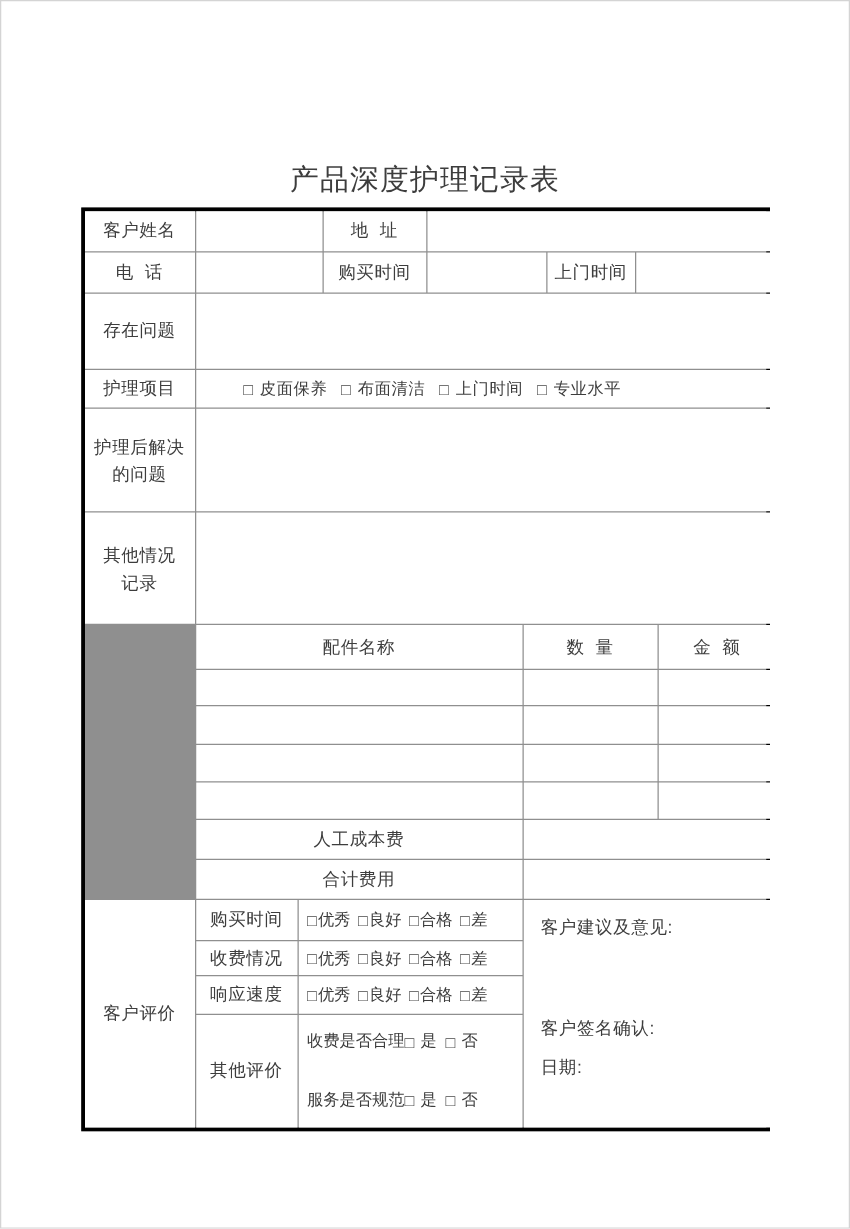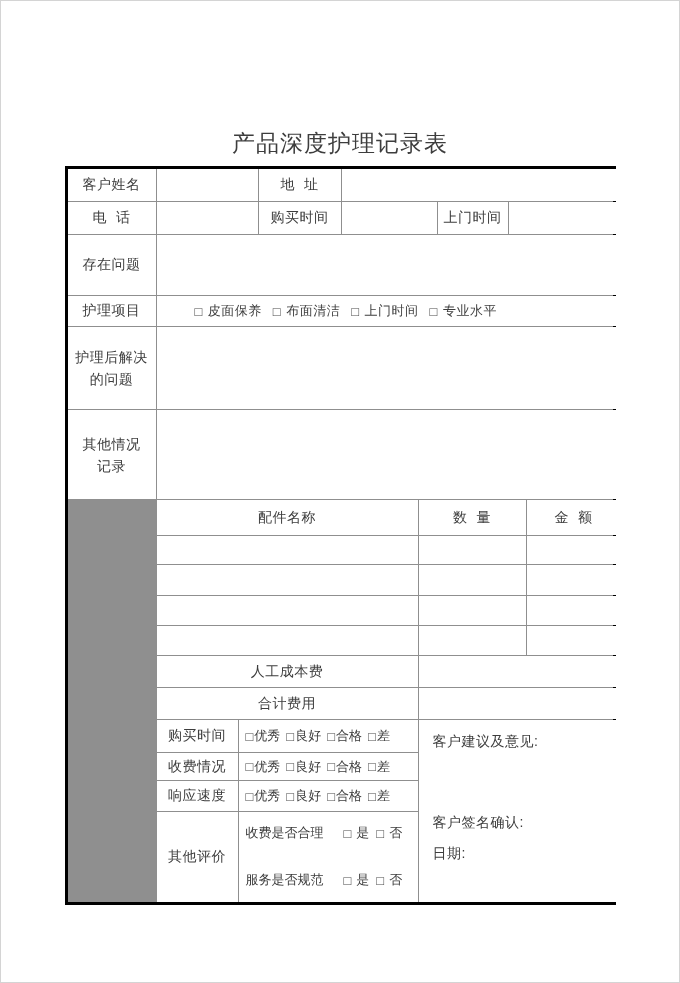--- a/index.html
+++ b/index.html
@@ -52,21 +52,21 @@
   .cb{font-size:13px;color:#4a4a4a;margin-right:5px;line-height:1;}
   .cb.tight{margin-right:1px;}
   .twoline{line-height:22px;text-align:center;}
   .other-cell{
     align-items:stretch;
     flex-direction:column;
     justify-content:space-between;
     padding:12px 0 13px 7px;
     font-size:13px;letter-spacing:0;
   }
-  .qline{display:flex;align-items:flex-end;gap:20px;}
+  .qline{display:flex;align-items:flex-end;gap:0;}
   .qopts{display:flex;gap:7px;}
   .panel{
     flex-direction:column;
     align-items:flex-start;
     justify-content:flex-start;
     padding:13px 10px 10px 14px;
   }
   .panel .sig{margin-top:63px;}
   .panel .dt{margin-top:13px;}
 </style>
@@ -132,20 +132,21 @@
     <div class="c" style="grid-area:11/2/12/6"></div>
     <div class="c" style="grid-area:11/6/12/9"></div>
     <div class="c" style="grid-area:11/9/12/10"></div>
 
     <div class="c" style="grid-area:12/2/13/6">人工成本费</div>
     <div class="c" style="grid-area:12/6/13/10"></div>
 
     <div class="c" style="grid-area:13/2/14/6">合计费用</div>
     <div class="c" style="grid-area:13/6/14/10"></div>
 
+    <div class="c" style="grid-area:14/1/18/2">客户评价</div>
 
     <div class="c" style="grid-area:14/2/15/3">购买时间</div>
     <div class="c left opts-sm" style="grid-area:14/3/15/6">
       <span class="opt"><span class="cb tight">□</span><span>优秀</span></span>
       <span class="opt"><span class="cb tight">□</span><span>良好</span></span>
       <span class="opt"><span class="cb tight">□</span><span>合格</span></span>
       <span class="opt"><span class="cb tight">□</span><span>差</span></span>
     </div>
 
     <div class="c" style="grid-area:15/2/16/3">收费情况</div>

